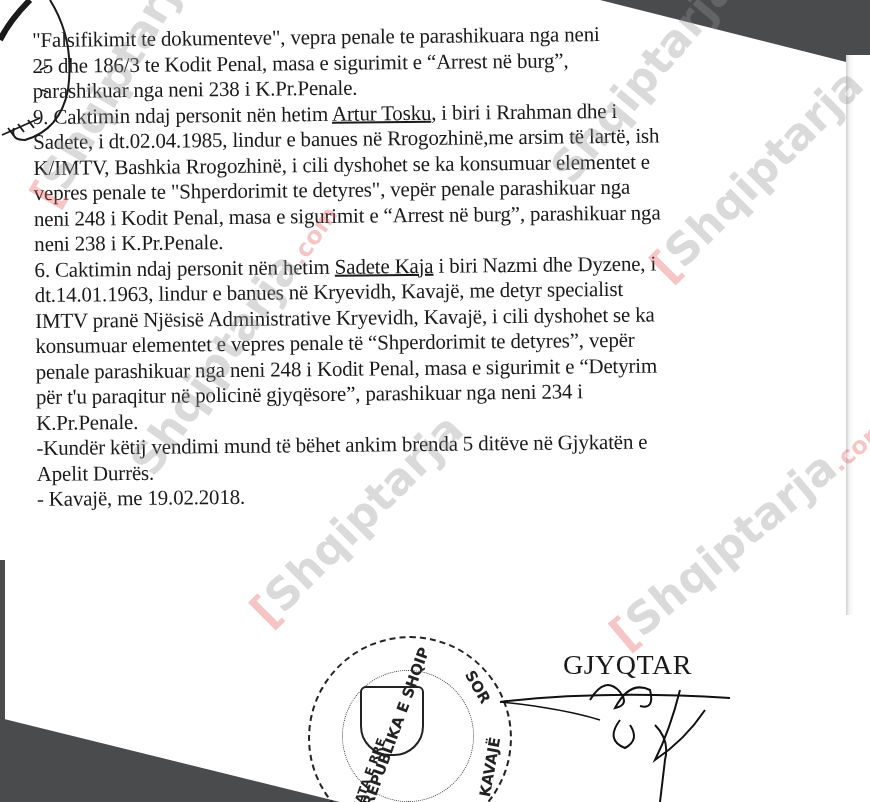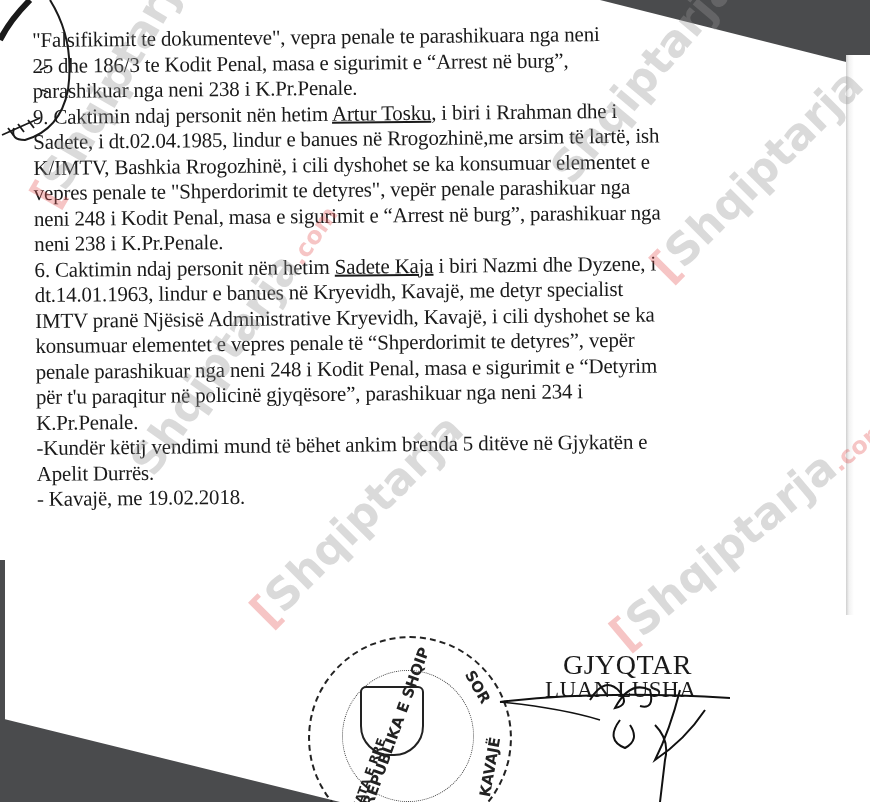--- a/index.html
+++ b/index.html
@@ -145,21 +145,20 @@
   <div class="stamp">
     <div class="stamp-inner"></div>
     <div class="stamp-shield"></div>
     <div class="stamp-text" style="left:2px; top:80px; transform: rotate(-70deg);">REPUBLIKA E SHQIP</div>
     <div class="stamp-text" style="left:150px; top:40px; transform: rotate(60deg);">SOR</div>
     <div class="stamp-text" style="left:20px; top:130px; transform: rotate(-70deg); font-size:12px;">KATA E RRE</div>
     <div class="stamp-text" style="left:150px; top:120px; transform: rotate(-80deg);">KAVAJË</div>
   </div>
 
   <div class="judge-title">GJYQTAR</div>
-  <div class="judge-name">LUAN LUSHA</div>
   <svg class="signature" width="250" height="132" viewBox="0 0 250 132">
     <path d="M20 32 Q120 20 250 28" stroke="#111" stroke-width="2" fill="none"></path>
     <path d="M20 32 Q80 38 120 50" stroke="#111" stroke-width="1.5" fill="none"></path>
     <path d="M110 30 Q125 5 140 22 Q150 35 135 38 Q150 10 170 20 Q175 40 160 36" stroke="#111" stroke-width="2" fill="none"></path>
     <path d="M140 50 Q125 70 145 78 Q160 70 150 55 M175 55 Q190 70 185 90 L180 132 M200 20 Q190 60 175 90 Q205 70 225 40" stroke="#111" stroke-width="2" fill="none"></path>
   </svg>
 
 </div>
 
 </body></html>

